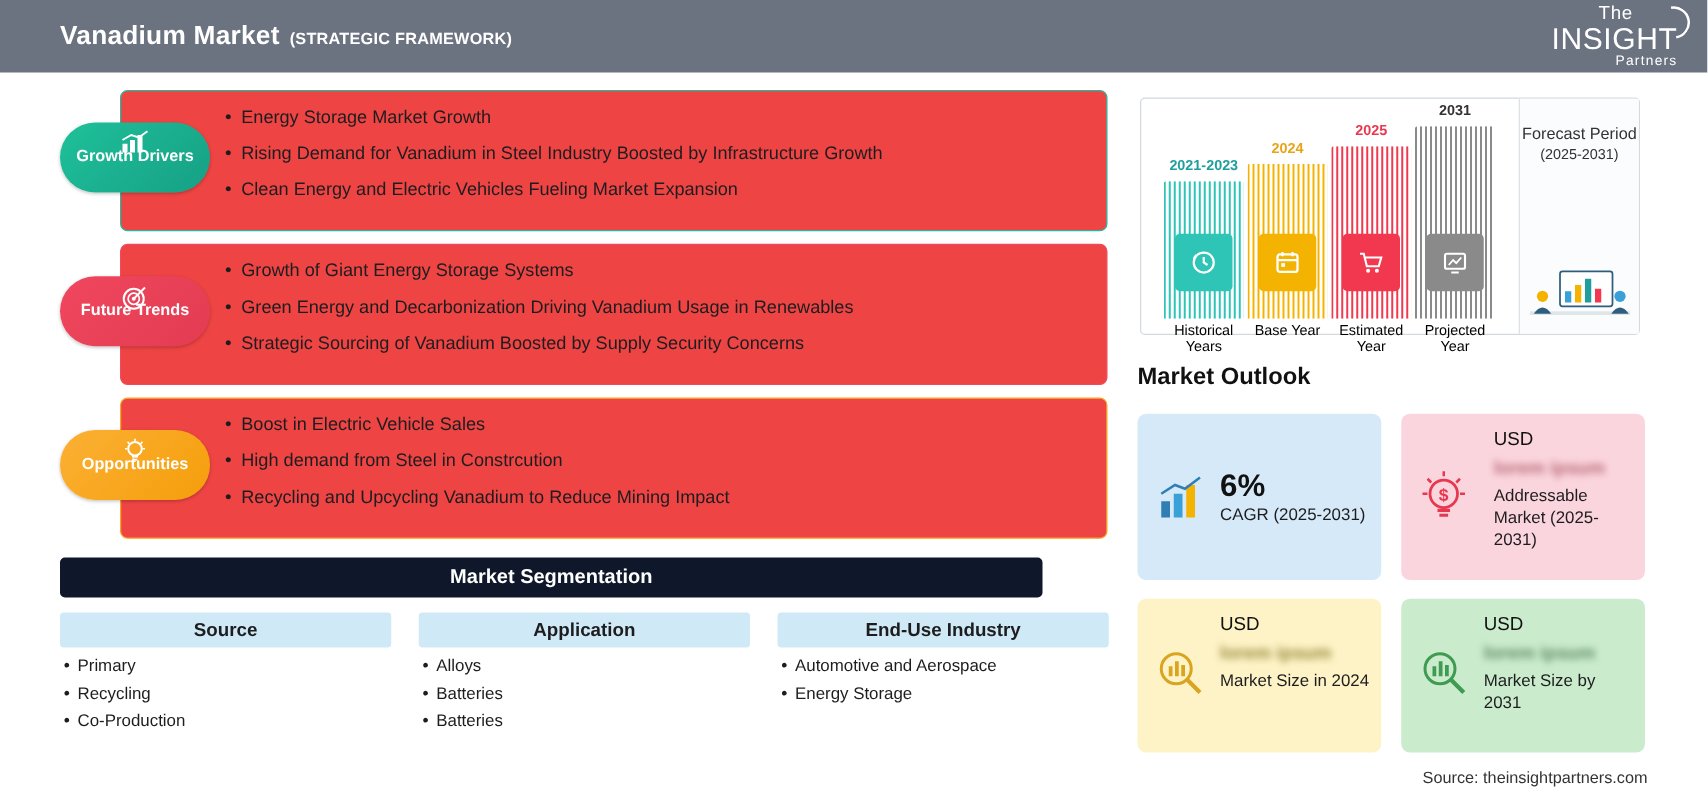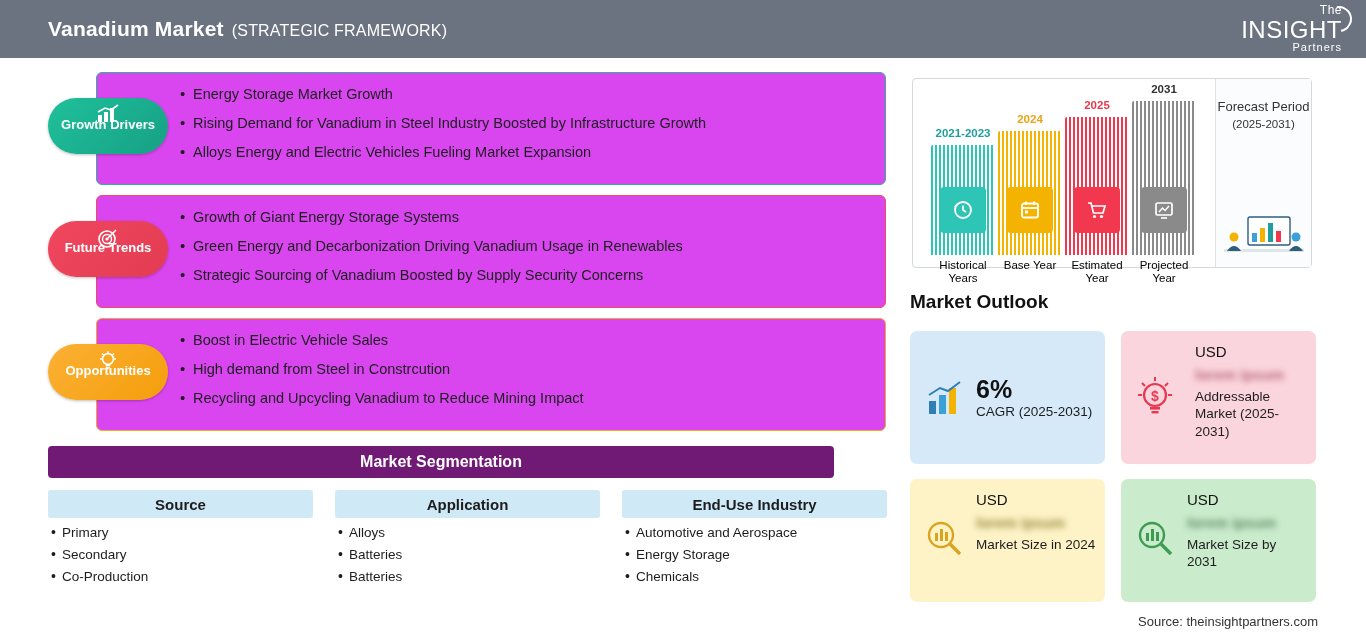--- a/index.html
+++ b/index.html
@@ -30,51 +30,51 @@
   }
   .title-wrap { display: flex; align-items: baseline; gap: 8px; }
   .title-main {
     color: #ffffff;
     font-size: 21px;
     font-weight: bold;
     letter-spacing: .2px;
   }
   .title-sub {
     color: #ffffff;
-    font-size: 16px;
-    font-weight: normal;
+    font-size: 13px;
+    font-weight: bold;
     letter-spacing: .2px;
   }
   .logo {
     position: relative;
     color: #ffffff;
     text-align: right;
     line-height: 1.05;
     padding-right: 6px;
   }
-  .logo .l1 { font-size: 12px; letter-spacing: .5px; display:block; text-align:right; margin-left:2px;}
+  .logo .l1 { font-size: 15px; letter-spacing: .5px; display:block; text-align:center; margin-left:2px;}
   .logo .l2 { font-size: 24px; font-weight: normal; letter-spacing: .5px; display:block; }
   .logo .l3 { font-size: 11px; letter-spacing: 1px; display:block; text-align:right; }
   .logo-swoosh {
     position: absolute;
     right: -4px; top: 2px;
     width: 26px; height: 26px;
     border: 2px solid #ffffff;
     border-radius: 50%;
     border-left-color: transparent;
     border-bottom-color: transparent;
     transform: rotate(35deg);
   }
 
   
   .block {
     position: absolute;
     border: 1px solid #cfd8dc;
     border-radius: 6px;
-    background: #d946ef;
+    background: #ef4444;
   }
   .block.b1 { left: 96px; top: 72px;  width: 790px; height: 113px; border-color: #2bb59a; }
   .block.b2 { left: 96px; top: 195px; width: 790px; height: 113px; border-color: #ef4a5d; }
   .block.b3 { left: 96px; top: 318px; width: 790px; height: 113px; border-color: #f6a623; }
 
   .bullets {
     padding: 14px 0 0 96px;
   }
   .bullets li {
     list-style: none;
@@ -119,21 +119,21 @@
     transform: translateX(-50%);
     font-size: 16px;
     line-height: 1;
   }
 
   
   .seg-title {
     position: absolute;
     left: 48px; top: 446px;
     width: 786px; height: 32px;
-    background: #701a75;
+    background: #0f172a;
     border-radius: 4px;
     color: #ffffff;
     font-size: 16px;
     font-weight: bold;
     display: flex; align-items: center; justify-content: center;
   }
   .seg-col { position: absolute; top: 490px; width: 265px; }
   .seg-col.c1 { left: 48px; }
   .seg-col.c2 { left: 335px; }
   .seg-col.c3 { left: 622px; }
@@ -257,21 +257,21 @@
       <span class="l2">INSIGHT</span>
       <span class="l3">Partners</span>
       <span class="logo-swoosh"></span>
     </div>
   </div>
 
   <div class="block b1">
     <ul class="bullets">
       <li>Energy Storage Market Growth</li>
       <li>Rising Demand for Vanadium in Steel Industry Boosted by Infrastructure Growth</li>
-      <li>Alloys Energy and Electric Vehicles Fueling Market Expansion</li>
+      <li>Clean Energy and Electric Vehicles Fueling Market Expansion</li>
     </ul>
   </div>
   <div class="pill p1">
     <span class="picon">
       <svg width="24" height="20" viewBox="0 0 24 20" aria-hidden="true">
         <rect x="2" y="11" width="4" height="7" fill="#ffffff"></rect>
         <rect x="8" y="8" width="4" height="10" fill="#ffffff"></rect>
         <rect x="14" y="4" width="4" height="14" fill="#ffffff"></rect>
         <path d="M2 8 L9 4 L15 6 L22 1" stroke="#ffffff" stroke-width="1.6" fill="none"></path>
       </svg>
@@ -316,40 +316,39 @@
     </span>
     <span>Opportunities</span>
   </div>
 
   <div class="seg-title">Market Segmentation</div>
 
   <div class="seg-col c1">
     <div class="seg-head">Source</div>
     <ul class="seg-list">
       <li>Primary</li>
-      <li>Secondary</li>
+      <li>Recycling</li>
       <li>Co-Production</li>
     </ul>
   </div>
 
   <div class="seg-col c2">
     <div class="seg-head">Application</div>
     <ul class="seg-list">
       <li>Alloys</li>
       <li>Batteries</li>
       <li>Batteries</li>
     </ul>
   </div>
 
   <div class="seg-col c3">
     <div class="seg-head">End-Use Industry</div>
     <ul class="seg-list">
       <li>Automotive and Aerospace</li>
       <li>Energy Storage</li>
-      <li>Chemicals</li>
     </ul>
   </div>
 
   <div class="forecast">
 
     <div class="barcol" style="left:18px; top:48px; height:140px;">
       <div class="barlabel" style="color:#1f9ea0;">2021-2023</div>
       <div class="barbody" style="top:18px; height:110px; background-image:repeating-linear-gradient(90deg,#2ec4b6 0 2px,#ffffff 2px 4px);"></div>
       <div class="icon-box" style="top:60px; background:#2ec4b6;">
         <svg width="24" height="24" viewBox="0 0 24 24" aria-hidden="true">

